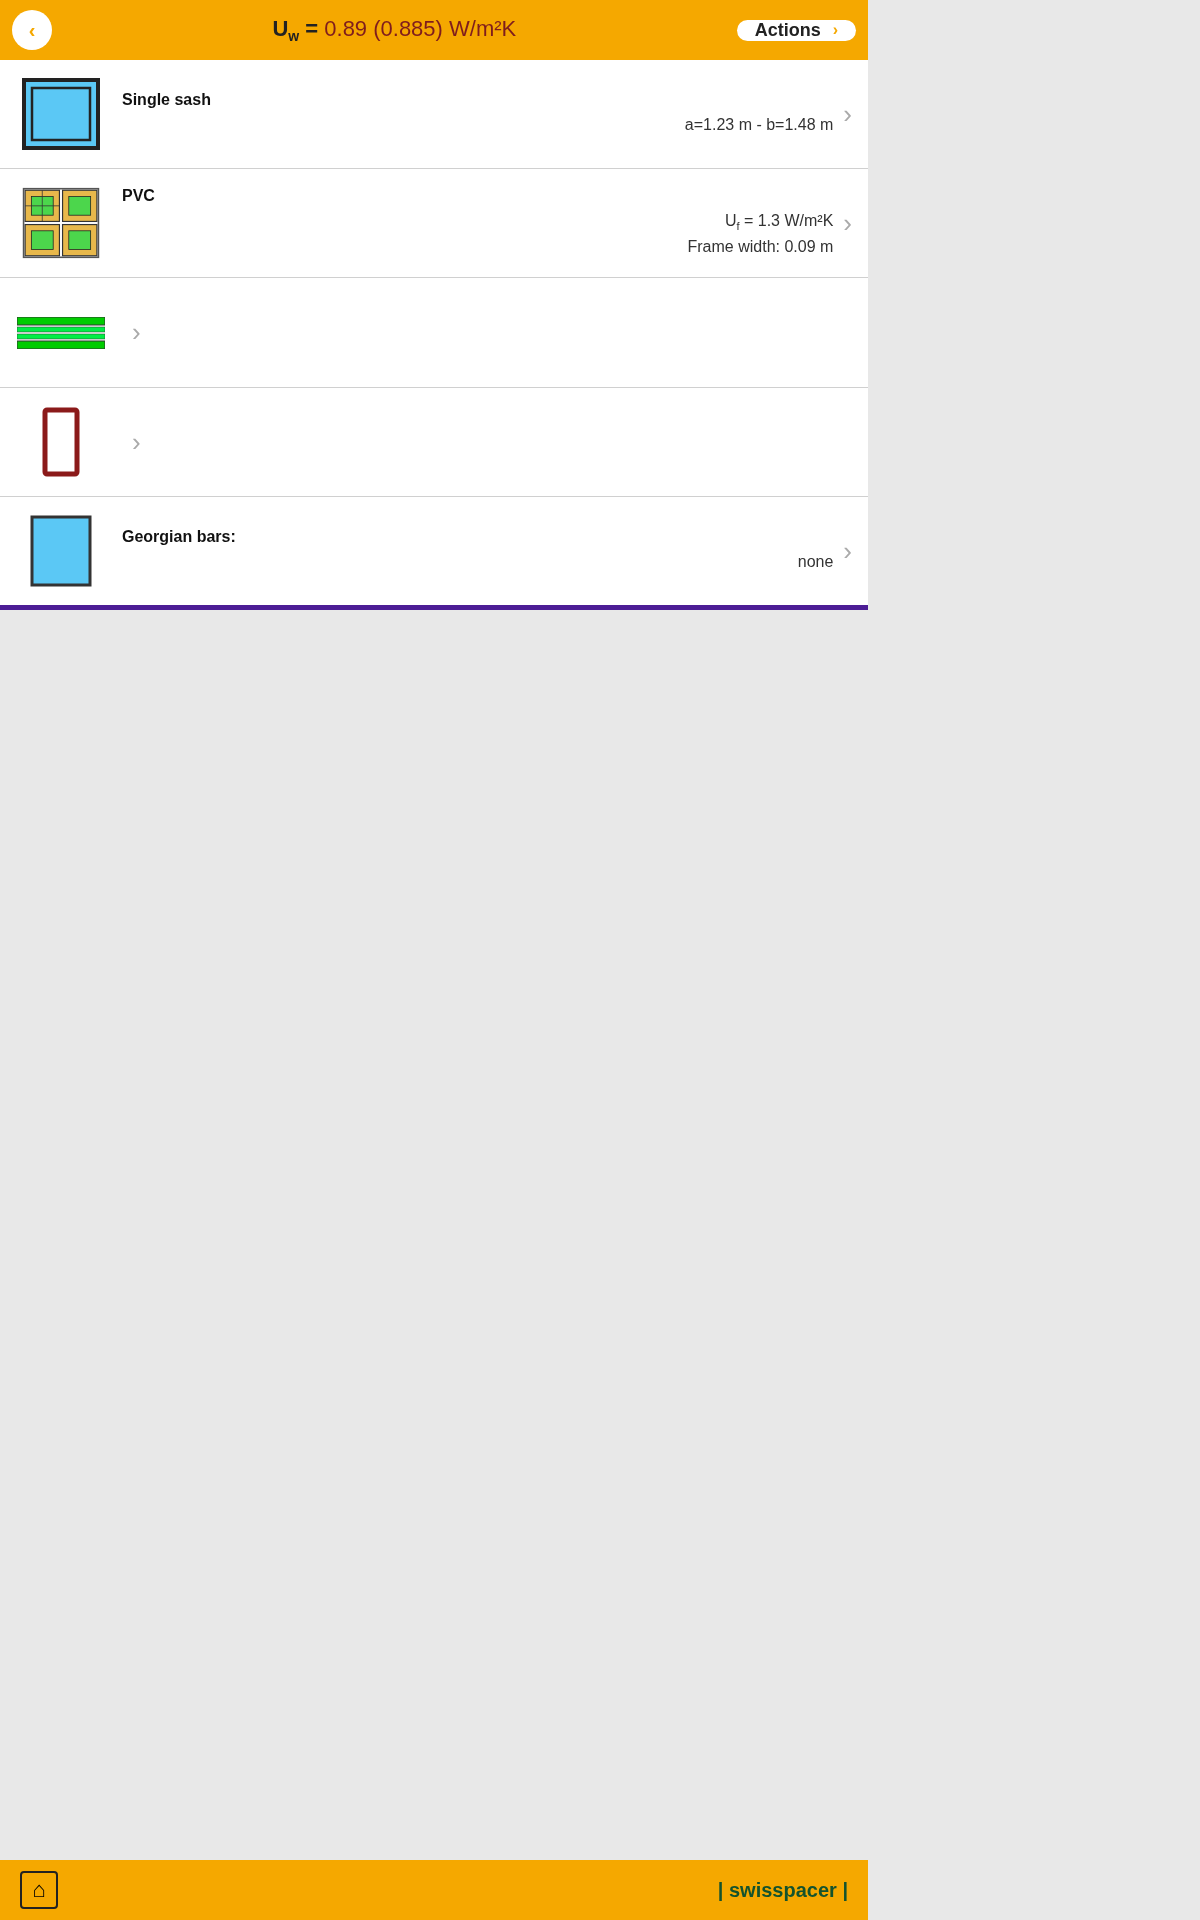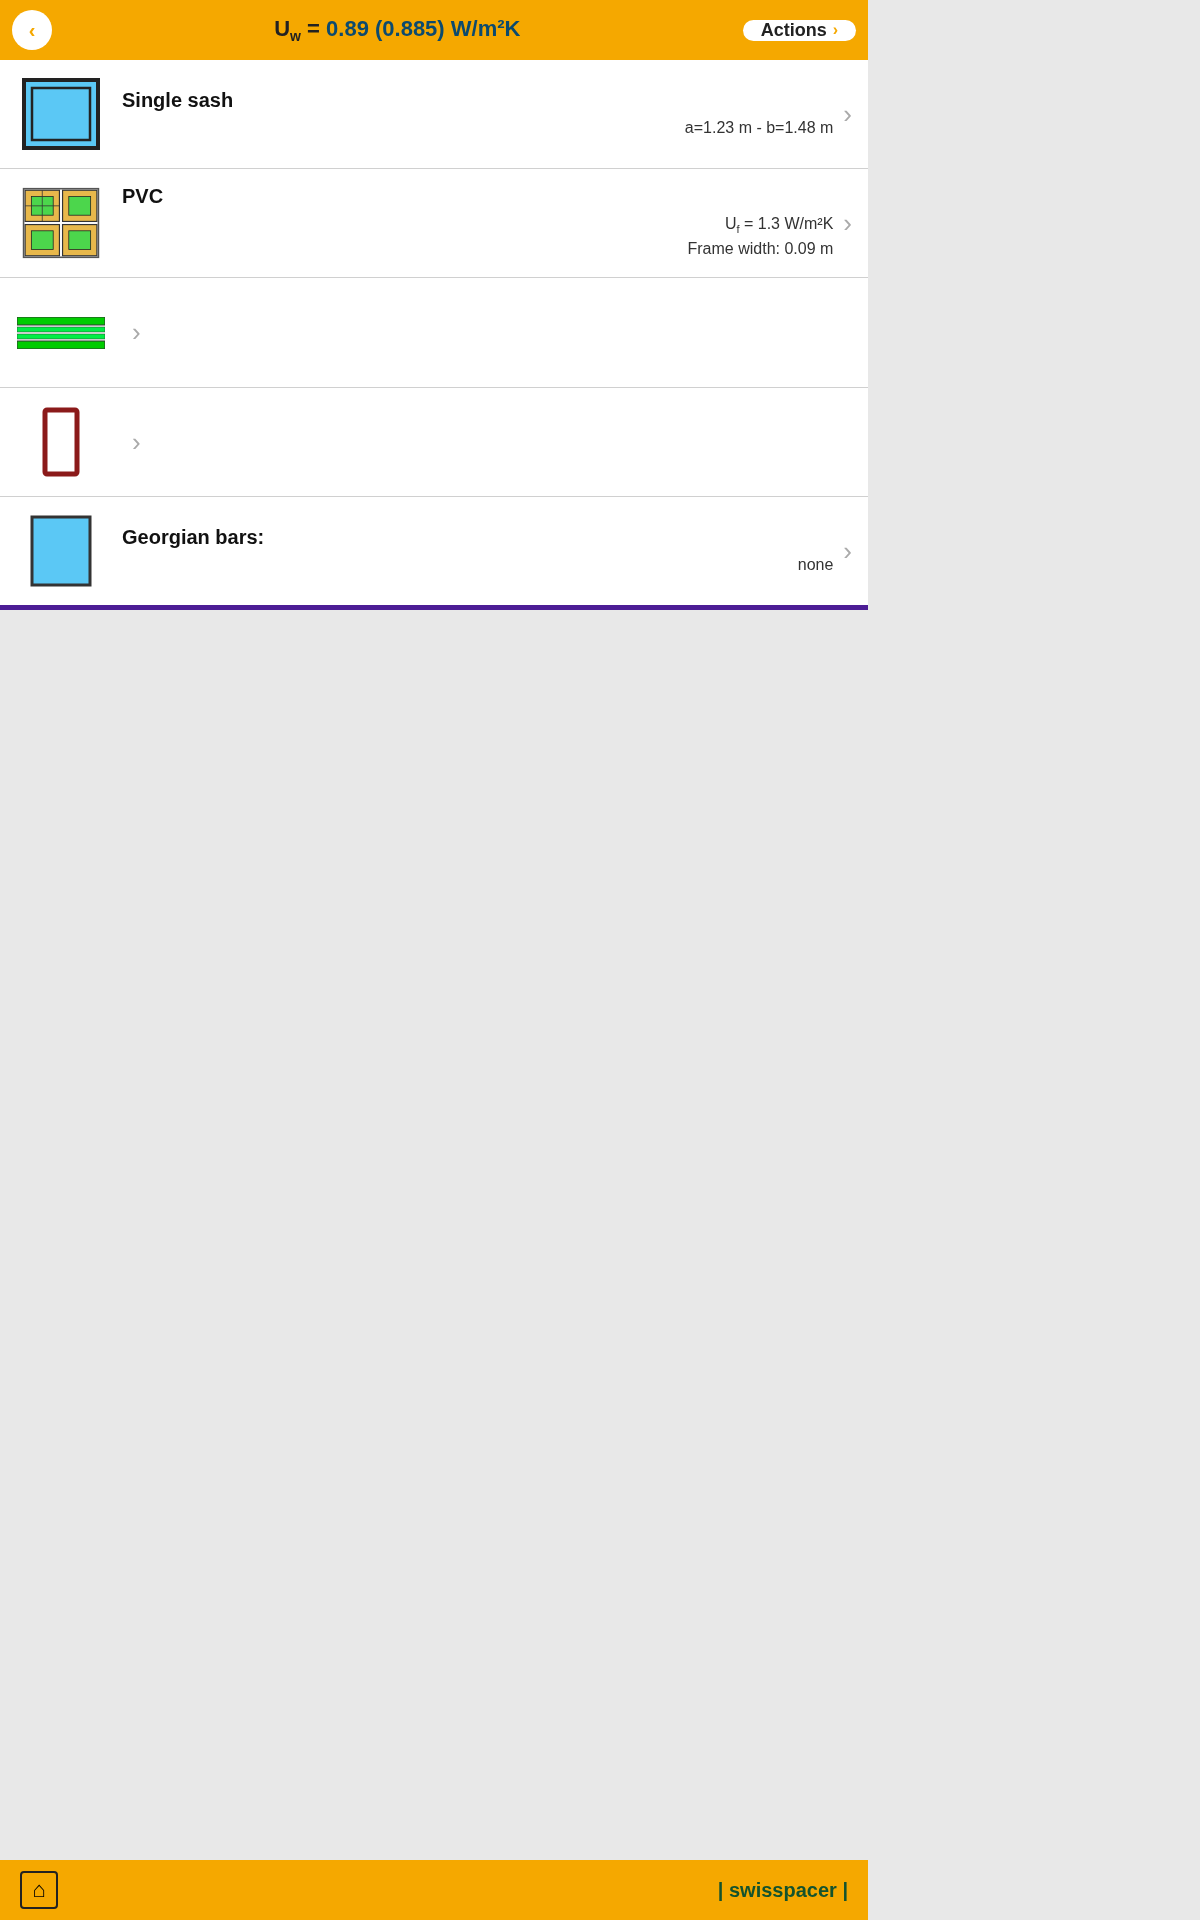--- a/index.html
+++ b/index.html
@@ -38,35 +38,35 @@
       flex-shrink: 0;
     }
     .header-title {
       flex: 1;
       text-align: center;
       font-size: 22px;
       font-weight: bold;
       color: #222;
     }
     .header-title .highlight {
-      color: #0c4a6e;
-      font-weight: bold;
+      color: #7f1d1d;
+      font-weight: normal;
     }
     .actions-btn {
       background: #fff;
       border: none;
       border-radius: 20px;
       padding: 0 18px;
       font-size: 18px;
       font-weight: bold;
       color: #222;
       cursor: pointer;
       display: flex;
       align-items: center;
-      gap: 6px;
+      gap: 12px;
       flex-shrink: 0;
     }
     .actions-btn .chevron {
       font-size: 16px;
       color: #F5A800;
     }
 
     
     .list {
       background: #fff;
@@ -90,21 +90,21 @@
       flex-shrink: 0;
       display: flex;
       align-items: center;
       justify-content: center;
       margin-right: 16px;
     }
     .item-info {
       flex: 1;
     }
     .item-title {
-      font-size: 20px;
+      font-size: 16px;
       font-weight: bold;
       color: #111;
       margin-bottom: 4px;
     }
     .item-sub {
       font-size: 16px;
       color: #333;
       line-height: 1.5;
       text-align: right;
     }

